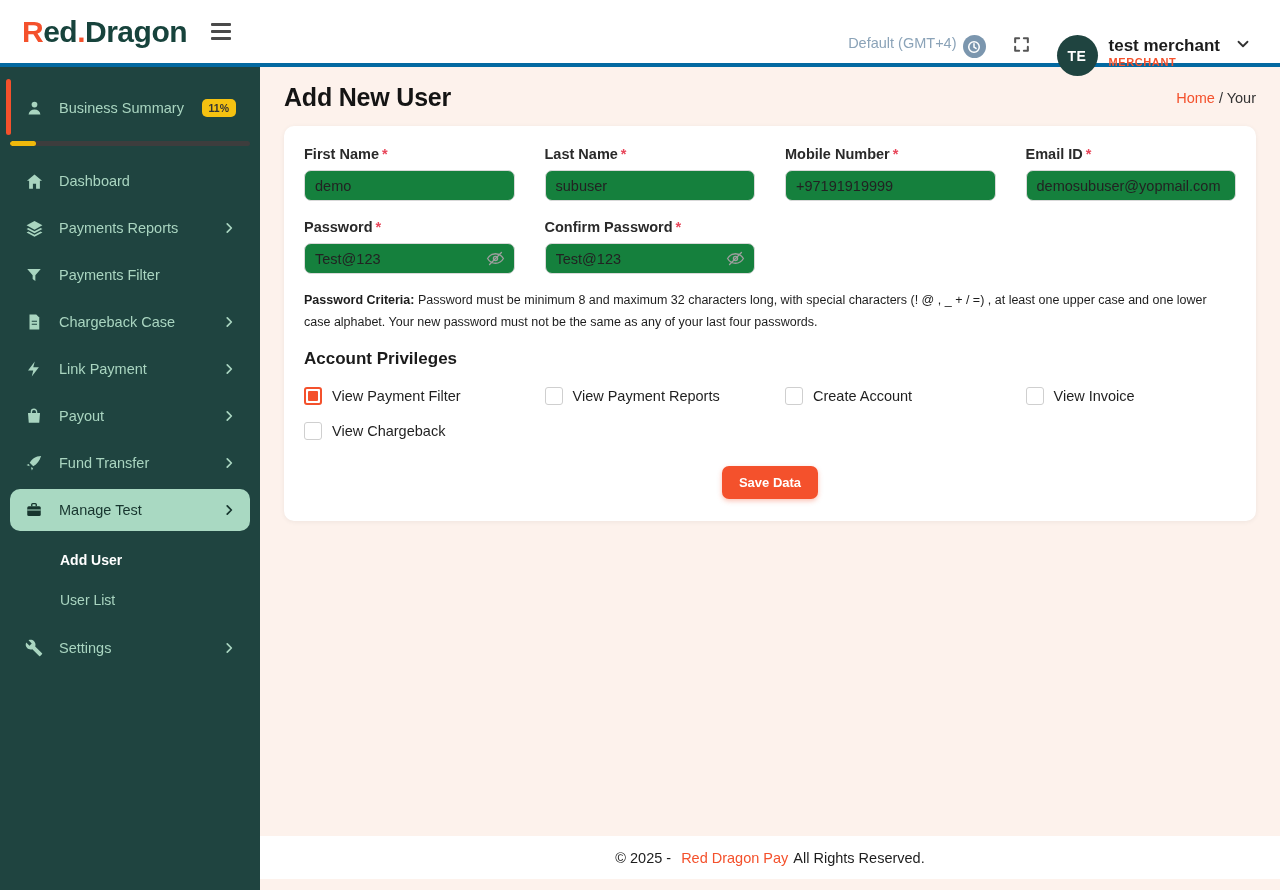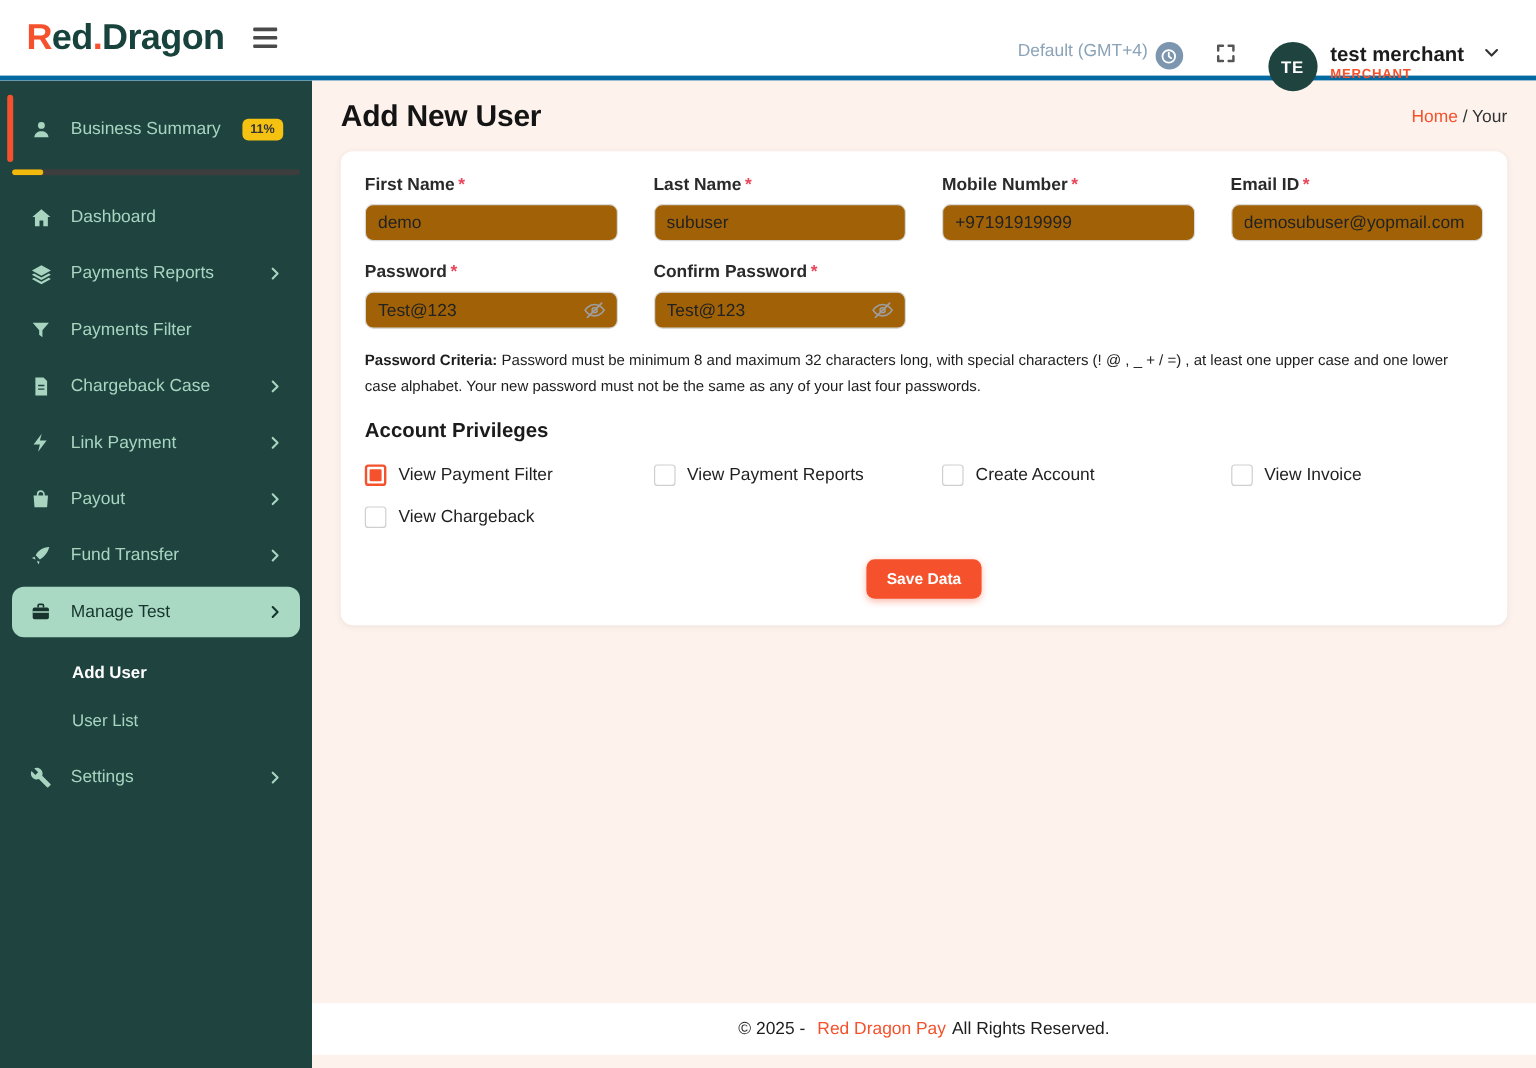--- a/index.html
+++ b/index.html
@@ -60,21 +60,21 @@
     margin:0 24px; background:#ffffff; border-radius:10px;
     box-shadow:0 1px 5px rgba(0,0,0,0.06); padding:20px 20px 22px 20px;
   }
   .field-grid { display:grid; grid-template-columns:repeat(4, 1fr); column-gap:30px; row-gap:18px; }
   .field-label { font-size:14.5px; font-weight:600; color:#2a2a2a; margin-bottom:8px; }
   .req { color:#e8465a; margin-left:3px; }
   .input-wrap { position:relative; }
   .text-input {
     width:100%; height:31px; border:1px solid #d9d9d9; border-radius:7px;
     padding:0 10px; font-size:14.5px; font-family:"Liberation Sans", sans-serif;
-    color:#222; background:#a16207; outline:none;
+    color:#222; background:#15803d; outline:none;
   }
   .has-eye .text-input { padding-right:36px; }
   .eye-btn { position:absolute; right:10px; top:6px; color:#9e9e9e; cursor:pointer; display:flex; }
 
   .criteria { margin-top:16px; font-size:12.5px; color:#1d1d1d; line-height:1.75; }
   .criteria b { font-weight:700; }
 
   .priv-head { margin-top:15px; font-size:17px; font-weight:700; color:#1b1b1b; }
   .priv-grid { margin-top:18px; display:grid; grid-template-columns:repeat(4, 1fr); column-gap:30px; row-gap:17px; }
   .priv-opt { display:flex; align-items:center; gap:10px; cursor:pointer; }

